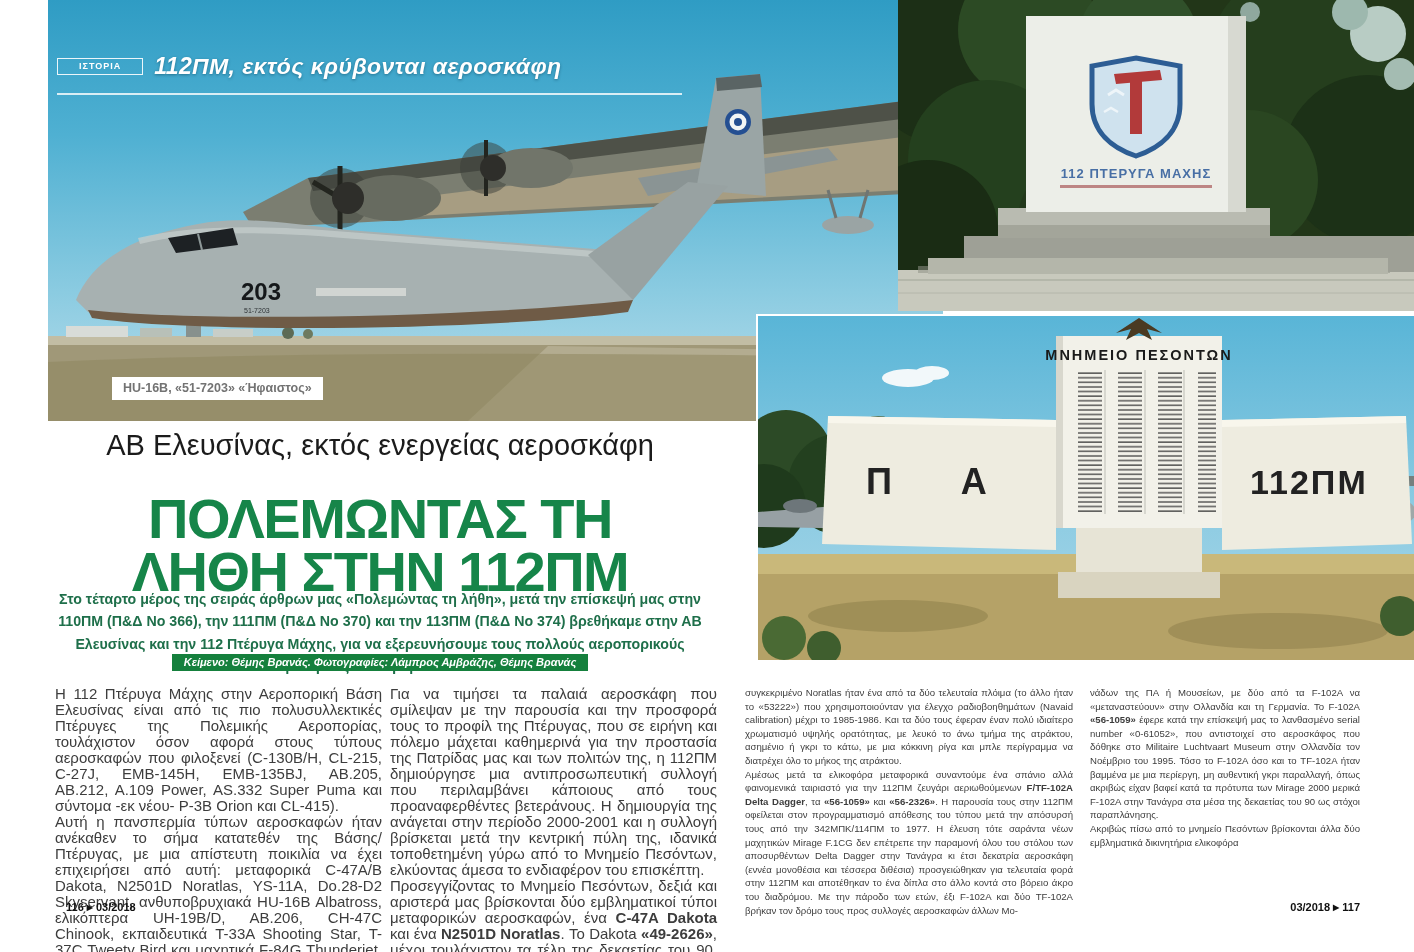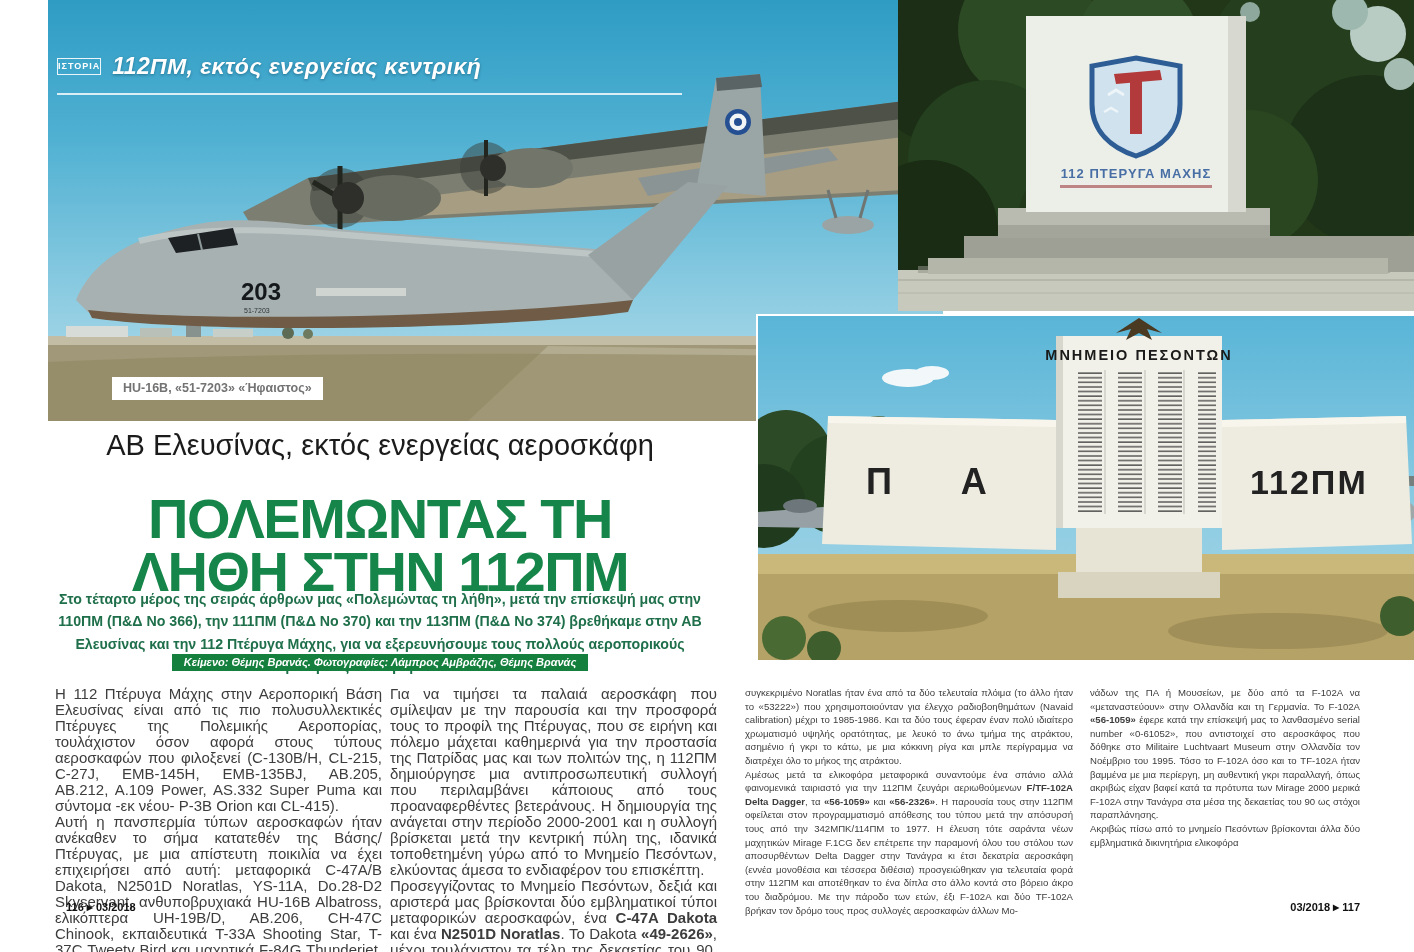--- a/index.html
+++ b/index.html
@@ -10,21 +10,21 @@
   .photo-seaplane{left:0;top:0;width:895px;height:421px;
     background:linear-gradient(180deg,#2f9cc4 0%,#4fb0d2 32%,#8fcde2 72%,#bcdfec 100%);margin-left:48px;}
   .photo-monument{left:898px;top:0;width:569px;height:311px;background:#223618;}
   .photo-memorial{left:756px;top:314px;width:658px;height:346px;
     background:linear-gradient(180deg,#59b5d7 0%,#8ccbe2 55%,#aad8e9 100%);
     border-left:2px solid #fff;border-top:2px solid #fff;}
   .photo svg{display:block;}
 
   .kicker-bar{position:absolute;top:53px;left:57px;display:flex;align-items:center;gap:11px;color:#fff;z-index:5;}
   .kicker-box{border:1px solid rgba(255,255,255,.9);font-size:9px;font-weight:bold;
-    padding:3px 0;letter-spacing:1px;line-height:1;}
+    padding:3px 21px;letter-spacing:1px;line-height:1;}
   .kicker-title{font-size:23px;font-weight:bold;font-style:italic;letter-spacing:.4px;
     text-shadow:0 1px 3px rgba(0,50,70,.45);white-space:nowrap;}
   .kicker-rule{position:absolute;top:93px;left:57px;width:625px;height:2px;
     background:rgba(255,255,255,.8);z-index:5;}
 
   .photo-caption{position:absolute;top:377px;left:64px;background:#ffffff;color:#737373;
     font-size:12.5px;font-weight:bold;padding:4px 11px 5px;z-index:6;white-space:nowrap;}
 
   .headline-kicker{position:absolute;top:429px;left:55px;width:650px;text-align:center;
     font-size:29px;color:#1b1b1b;font-weight:400;letter-spacing:0;}
@@ -113,21 +113,21 @@
         <line x1="812" y1="218" x2="820" y2="190" stroke="#6f7572" stroke-width="3"></line>
         <text x="193" y="300" font-size="24" font-weight="bold" fill="#15181a" font-family="Liberation Sans, sans-serif">203</text>
         <text x="196" y="313" font-size="7" fill="#2e3336" font-family="Liberation Sans, sans-serif">51-7203</text>
       </g>
     </svg>
     <div class="photo-caption">HU-16B, «51-7203» «Ήφαιστος»</div>
   </section>
 
   <div class="kicker-bar">
     <span class="kicker-box">ΙΣΤΟΡΙΑ</span>
-    <span class="kicker-title">112ΠΜ, εκτός ενεργείας κεντρική</span>
+    <span class="kicker-title">112ΠΜ, εκτός κρύβονται αεροσκάφη</span>
   </div>
   <div class="kicker-rule"></div>
 
   <section class="photo photo-monument">
     <svg width="516" height="311" viewBox="0 0 516 311">
 
       <g>
         <circle cx="50" cy="60" r="85" fill="#1c2f16"></circle>
         <circle cx="130" cy="30" r="70" fill="#2c4a24"></circle>
         <circle cx="90" cy="160" r="80" fill="#24401e"></circle>

